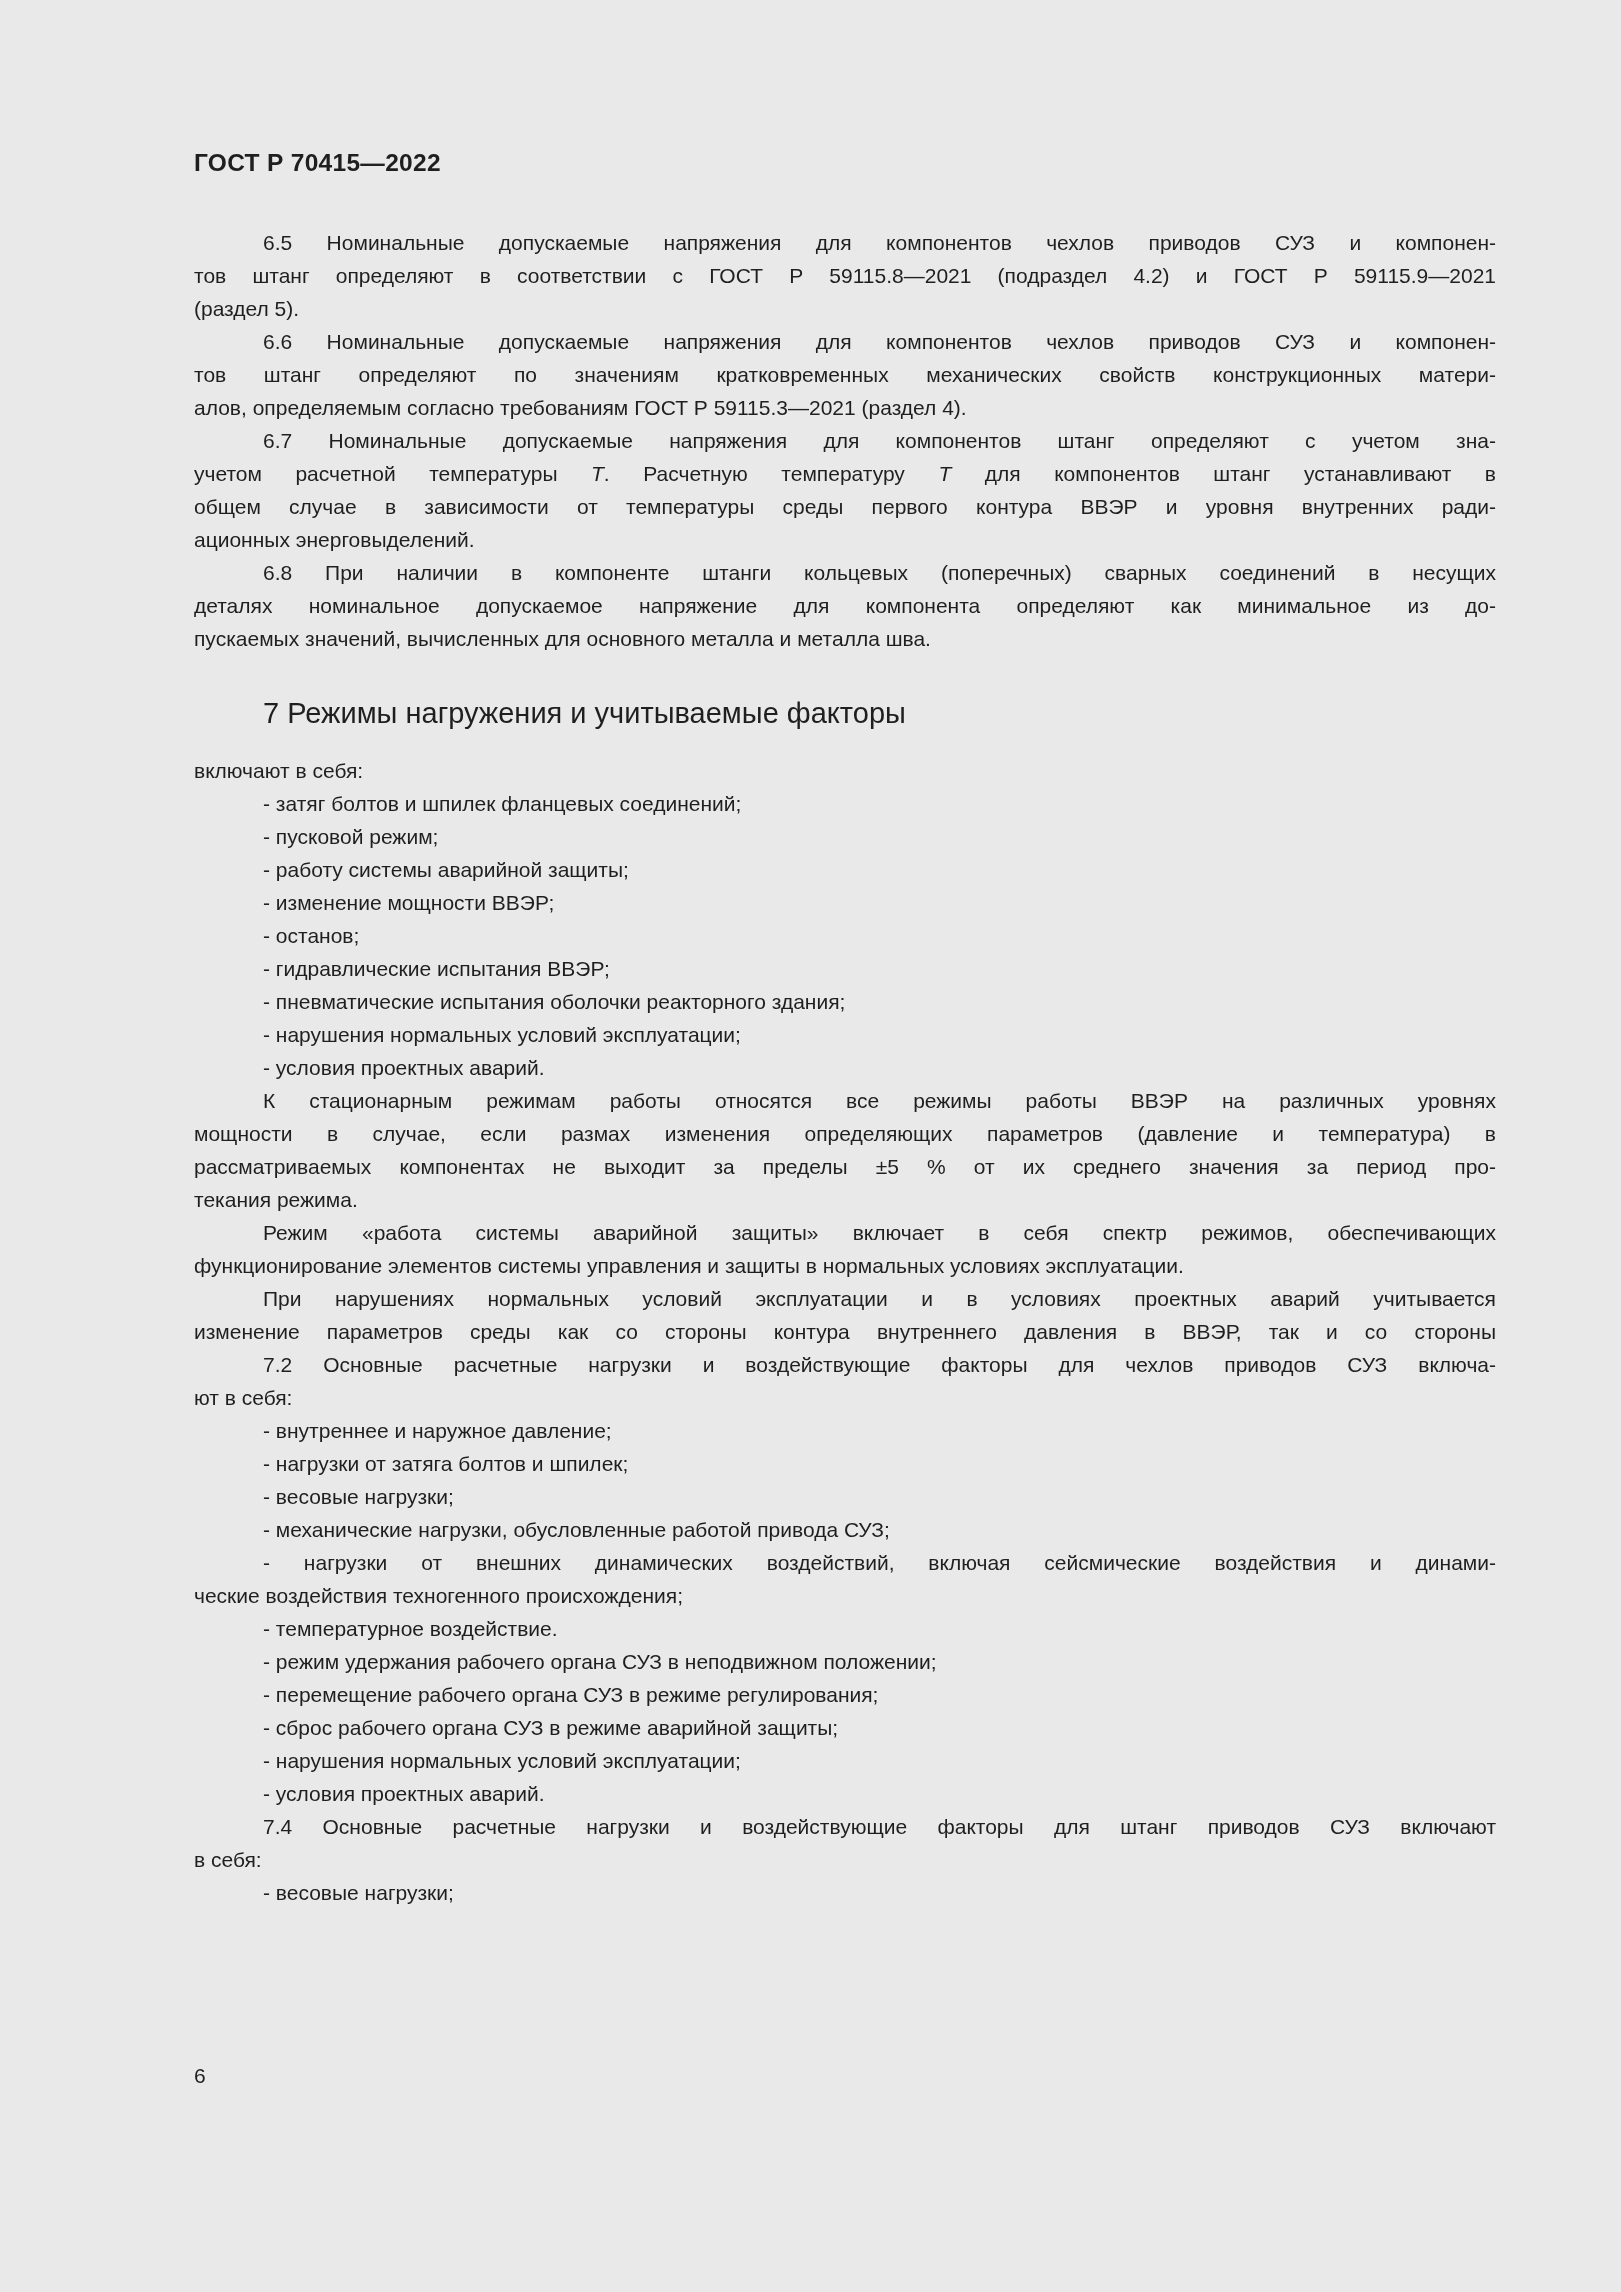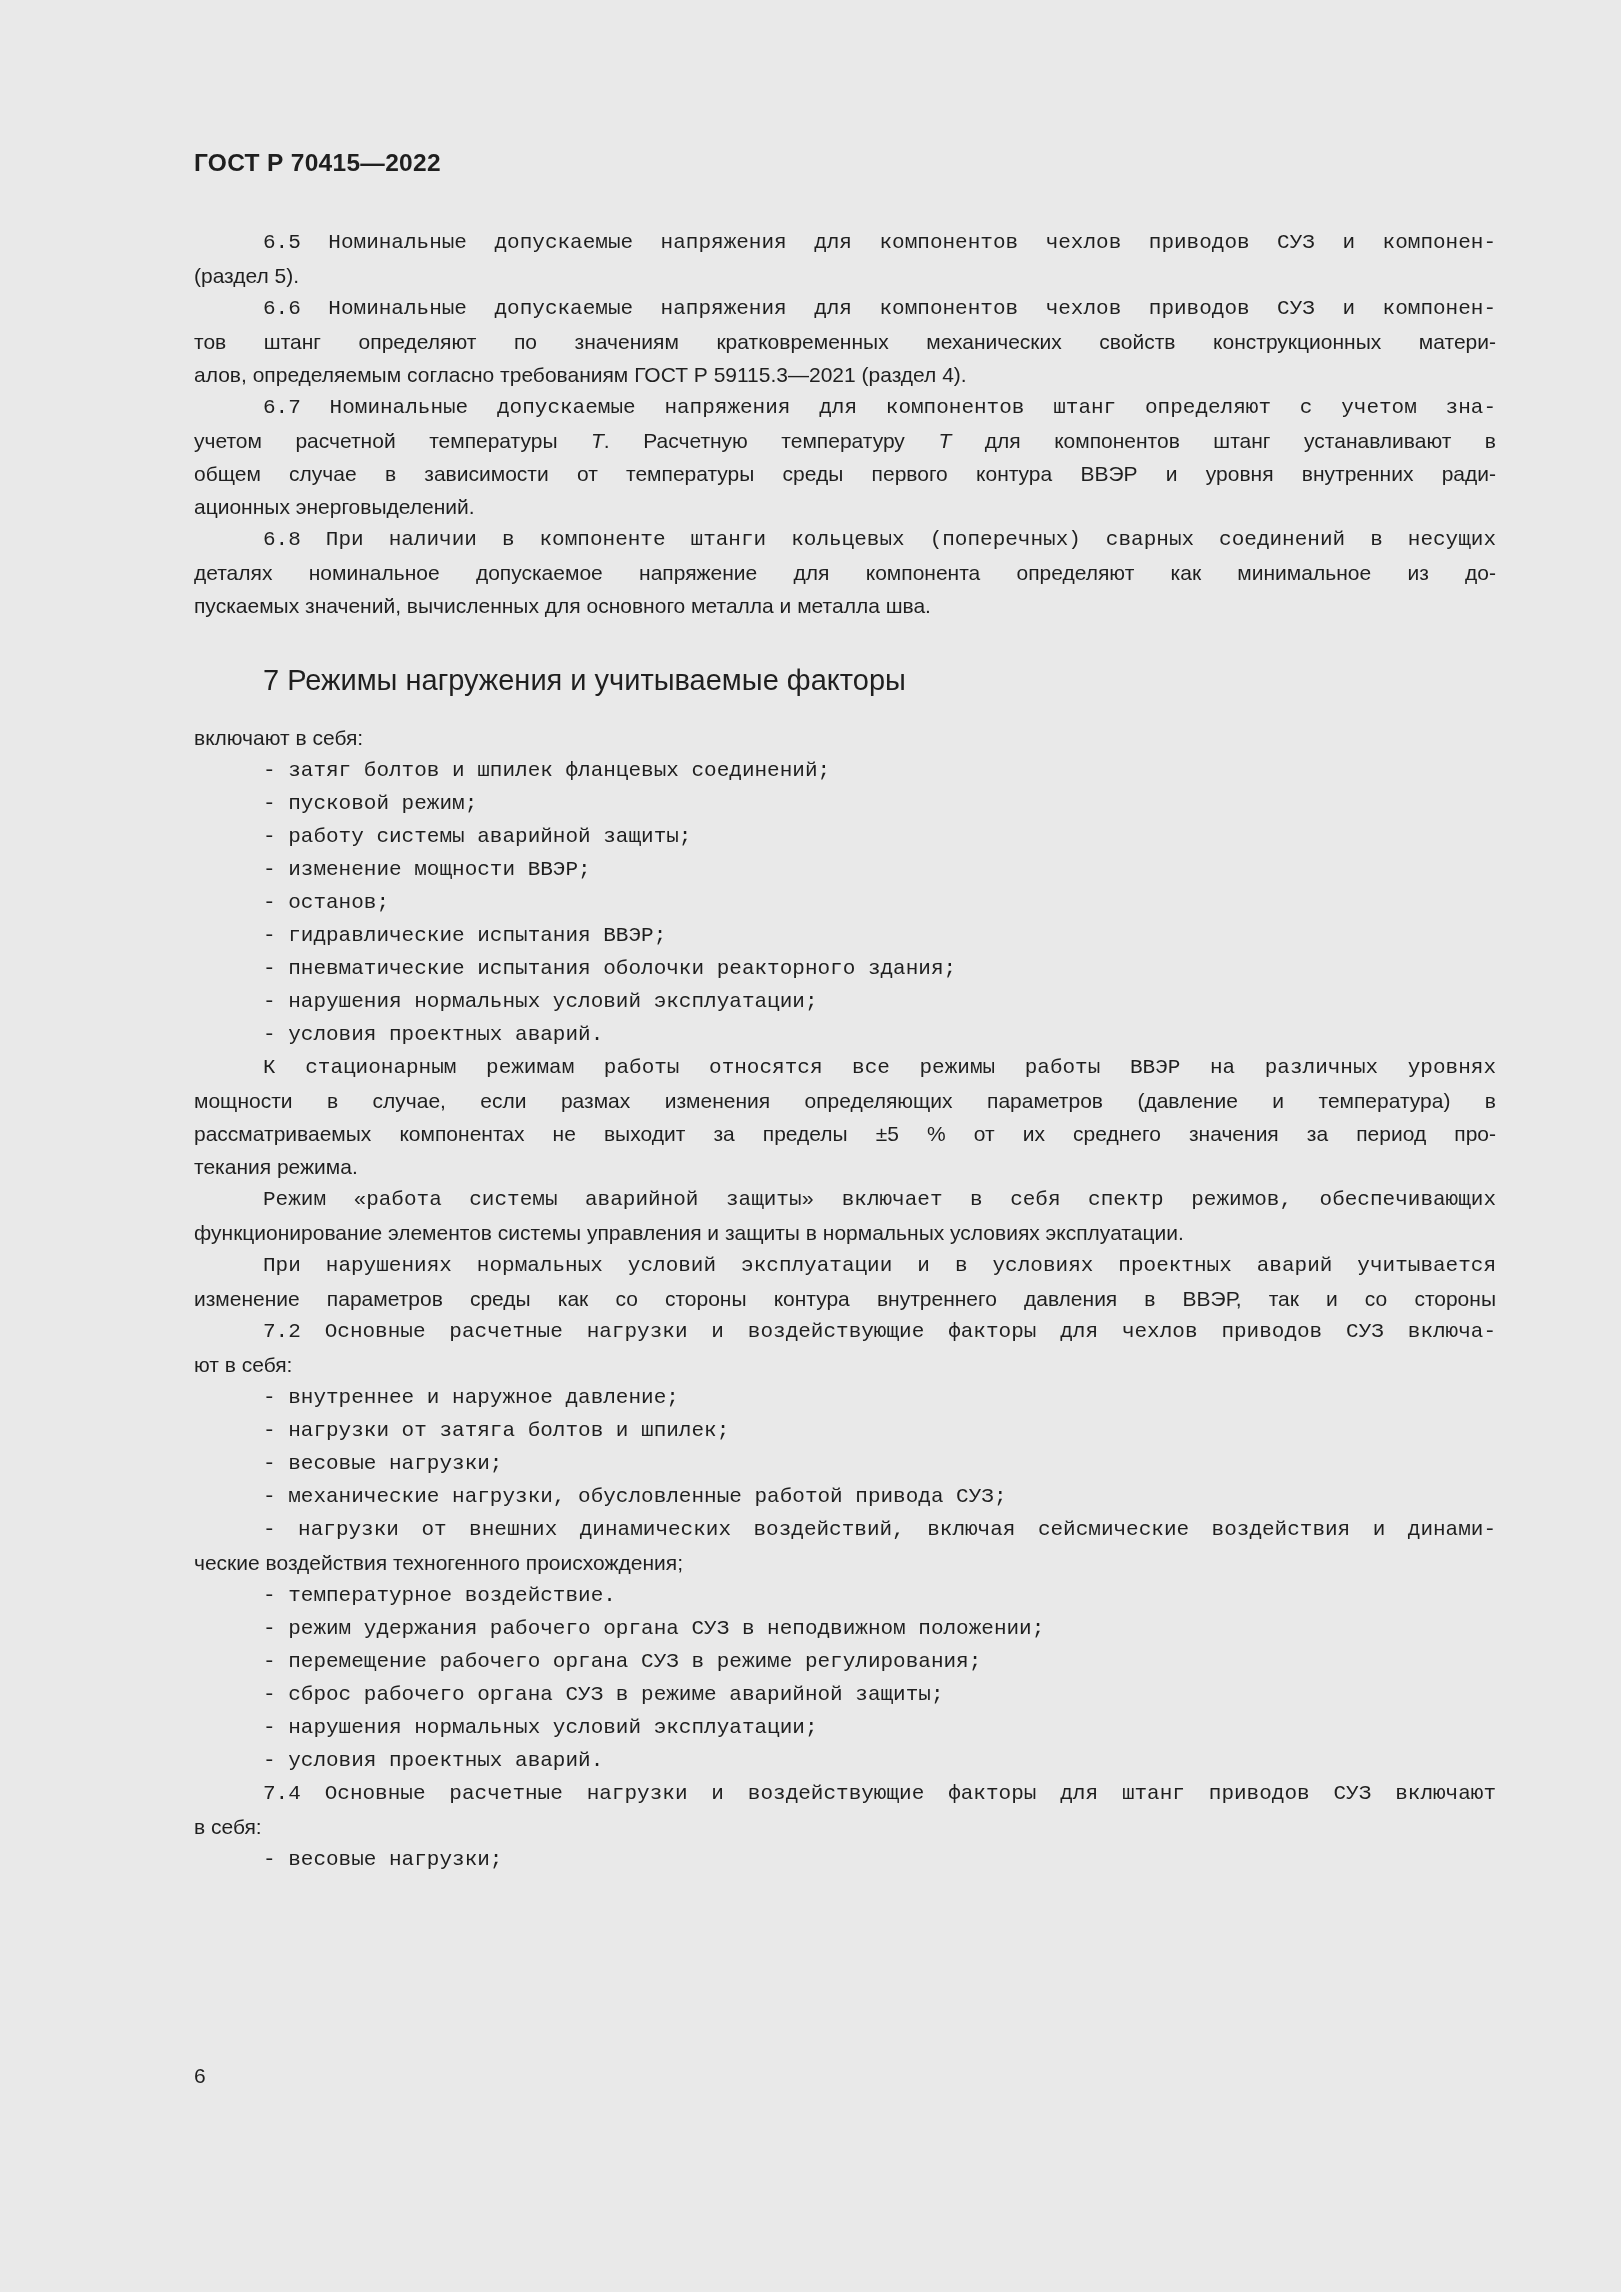--- a/index.html
+++ b/index.html
@@ -39,21 +39,20 @@
   .paragraph { margin: 0; }
   .line {
     text-align: justify;
     text-align-last: justify;
   }
   .line.last {
     text-align-last: left;
   }
   .line.indent {
     text-indent: 69px;
-    font-family: Liberation Mono, monospace;
   }
   .it { font-style: italic; }
   .section-heading {
     font-size: 29px;
     font-weight: normal;
     line-height: 39px;
     margin: 39px 0 20.6px 69px;
   }
   .page-number {
     position: absolute;
@@ -64,20 +63,21 @@
 </style>
 </head>
 <body>
 
 <div class="page">
   <div class="running-header">ГОСТ Р 70415—2022</div>
 
   <div class="document-body">
       <div class="paragraph">
         <div class="line indent"><span>6.5 Номинальные допускаемые напряжения для компонентов чехлов приводов СУЗ и компонен-</span></div>
+        <div class="line"><span>тов штанг определяют в соответствии с ГОСТ Р 59115.8—2021 (подраздел 4.2) и ГОСТ Р 59115.9—2021</span></div>
         <div class="line last"><span>(раздел 5).</span></div>
       </div>
       <div class="paragraph">
         <div class="line indent"><span>6.6 Номинальные допускаемые напряжения для компонентов чехлов приводов СУЗ и компонен-</span></div>
         <div class="line"><span>тов штанг определяют по значениям кратковременных механических свойств конструкционных матери-</span></div>
         <div class="line last"><span>алов, определяемым согласно требованиям ГОСТ Р 59115.3—2021 (раздел 4).</span></div>
       </div>
       <div class="paragraph">
         <div class="line indent"><span>6.7 Номинальные допускаемые напряжения для компонентов штанг определяют с учетом зна-</span></div>
         <div class="line"><span>учетом расчетной температуры </span><span class="it">Т</span><span>. Расчетную температуру </span><span class="it">Т</span><span> для компонентов штанг устанавливают в</span></div>

